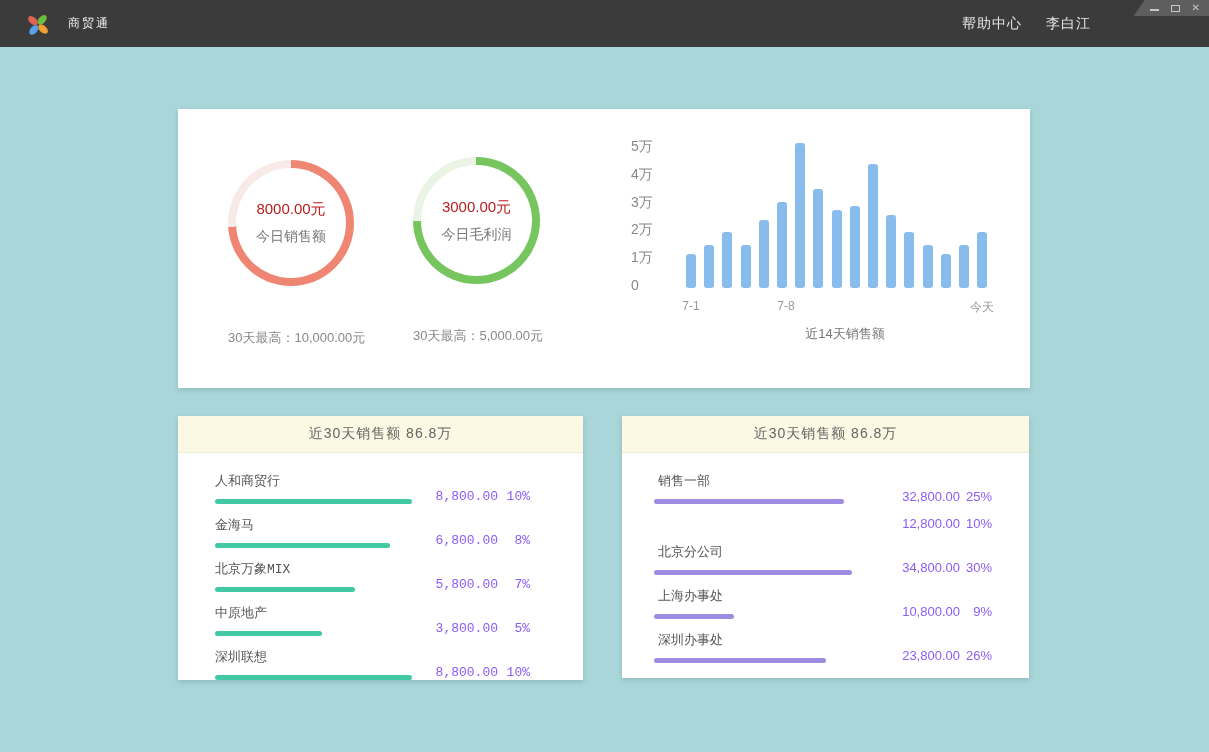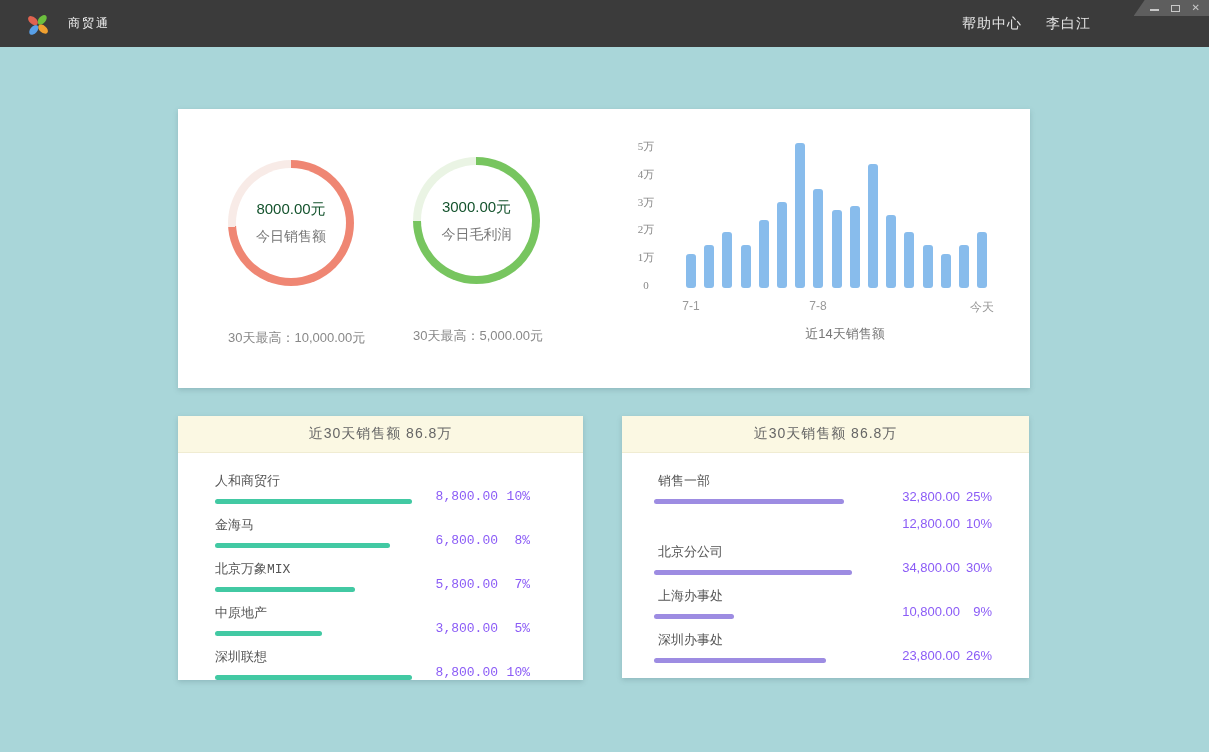--- a/index.html
+++ b/index.html
@@ -31,25 +31,25 @@
   .overview { left:178px; top:109px; width:852px; height:279px; }
   
   .donut-card { position:absolute; text-align:center; }
   .donut-card.d0 { left:50px; top:51px; width:126px; }
   .donut-card.d1 { left:235px; top:48px; width:127px; }
   .donut { width:100%; aspect-ratio:1/1; border-radius:50%; position:relative; }
   .donut-hole {
     position:absolute; inset:8px; background:#fff; border-radius:50%;
     display:flex; flex-direction:column; align-items:center; justify-content:center; gap:9px;
   }
-  .donut-value { font-size:15px; color:#14532d;text-align:center; }
+  .donut-value { font-size:15px; color:#b91c1c;text-align:center; }
   .donut-label { font-size:14px; color:#777; }
   .donut-footnote { margin-top:43px; font-size:13px; color:#888; white-space:nowrap; }
   
-  .ytick { position:absolute; width:30px; text-align:center; font-size:11px; color:#888; line-height:13px;font-family:Liberation Serif, serif; }
+  .ytick { position:absolute; width:30px; text-align:left; font-size:14px; color:#888; line-height:13px; }
   .vbar { position:absolute; width:10px; background:#88bcec; border-radius:3px; }
   .xtick { position:absolute; width:60px; text-align:center; font-size:12px; color:#999; }
   .chart-title { position:absolute; left:508px; top:216px; width:318px; text-align:center; font-size:13px; color:#777; }
   
   .sales { top:416px; }
   .sales.customers { left:178px; width:405px; height:264px; }
   .sales.departments { left:622px; width:407px; height:262px; }
   .sales-header {
     height:37px; background:#fbf8e3; border-bottom:1px solid #f0ecd2;
     display:flex; align-items:center; justify-content:center;
@@ -140,21 +140,21 @@
       <div class="vbar" style="left: 654px; top: 101px; height: 78px; background: rgb(136, 188, 236);"></div>
       <div class="vbar" style="left: 672px; top: 97px; height: 82px; background: rgb(136, 188, 236);"></div>
       <div class="vbar" style="left: 690px; top: 55px; height: 124px; background: rgb(136, 188, 236);"></div>
       <div class="vbar" style="left: 708px; top: 106px; height: 73px; background: rgb(136, 188, 236);"></div>
       <div class="vbar" style="left: 726px; top: 123px; height: 56px; background: rgb(136, 188, 236);"></div>
       <div class="vbar" style="left: 745px; top: 136px; height: 43px; background: rgb(136, 188, 236);"></div>
       <div class="vbar" style="left: 763px; top: 145px; height: 34px; background: rgb(136, 188, 236);"></div>
       <div class="vbar" style="left: 781px; top: 136px; height: 43px; background: rgb(136, 188, 236);"></div>
       <div class="vbar" style="left: 799px; top: 123px; height: 56px; background: rgb(136, 188, 236);"></div>
       <div class="xtick" style="left: 483px; top: 190px;">7-1</div>
-      <div class="xtick" style="left: 610px; top: 190px;">7-8</div>
+      <div class="xtick" style="left: 578px; top: 190px;">7-8</div>
       <div class="xtick" style="left: 774px; top: 190px;">今天</div>
     </div>
   <div class="chart-title">近14天销售额</div>
 </div>
 
 <div class="panel sales customers">
   <div class="sales-header">近30天销售额 86.8万</div>
   <div class="sales-body">
       <div class="srow">
         <div class="srow-left">

